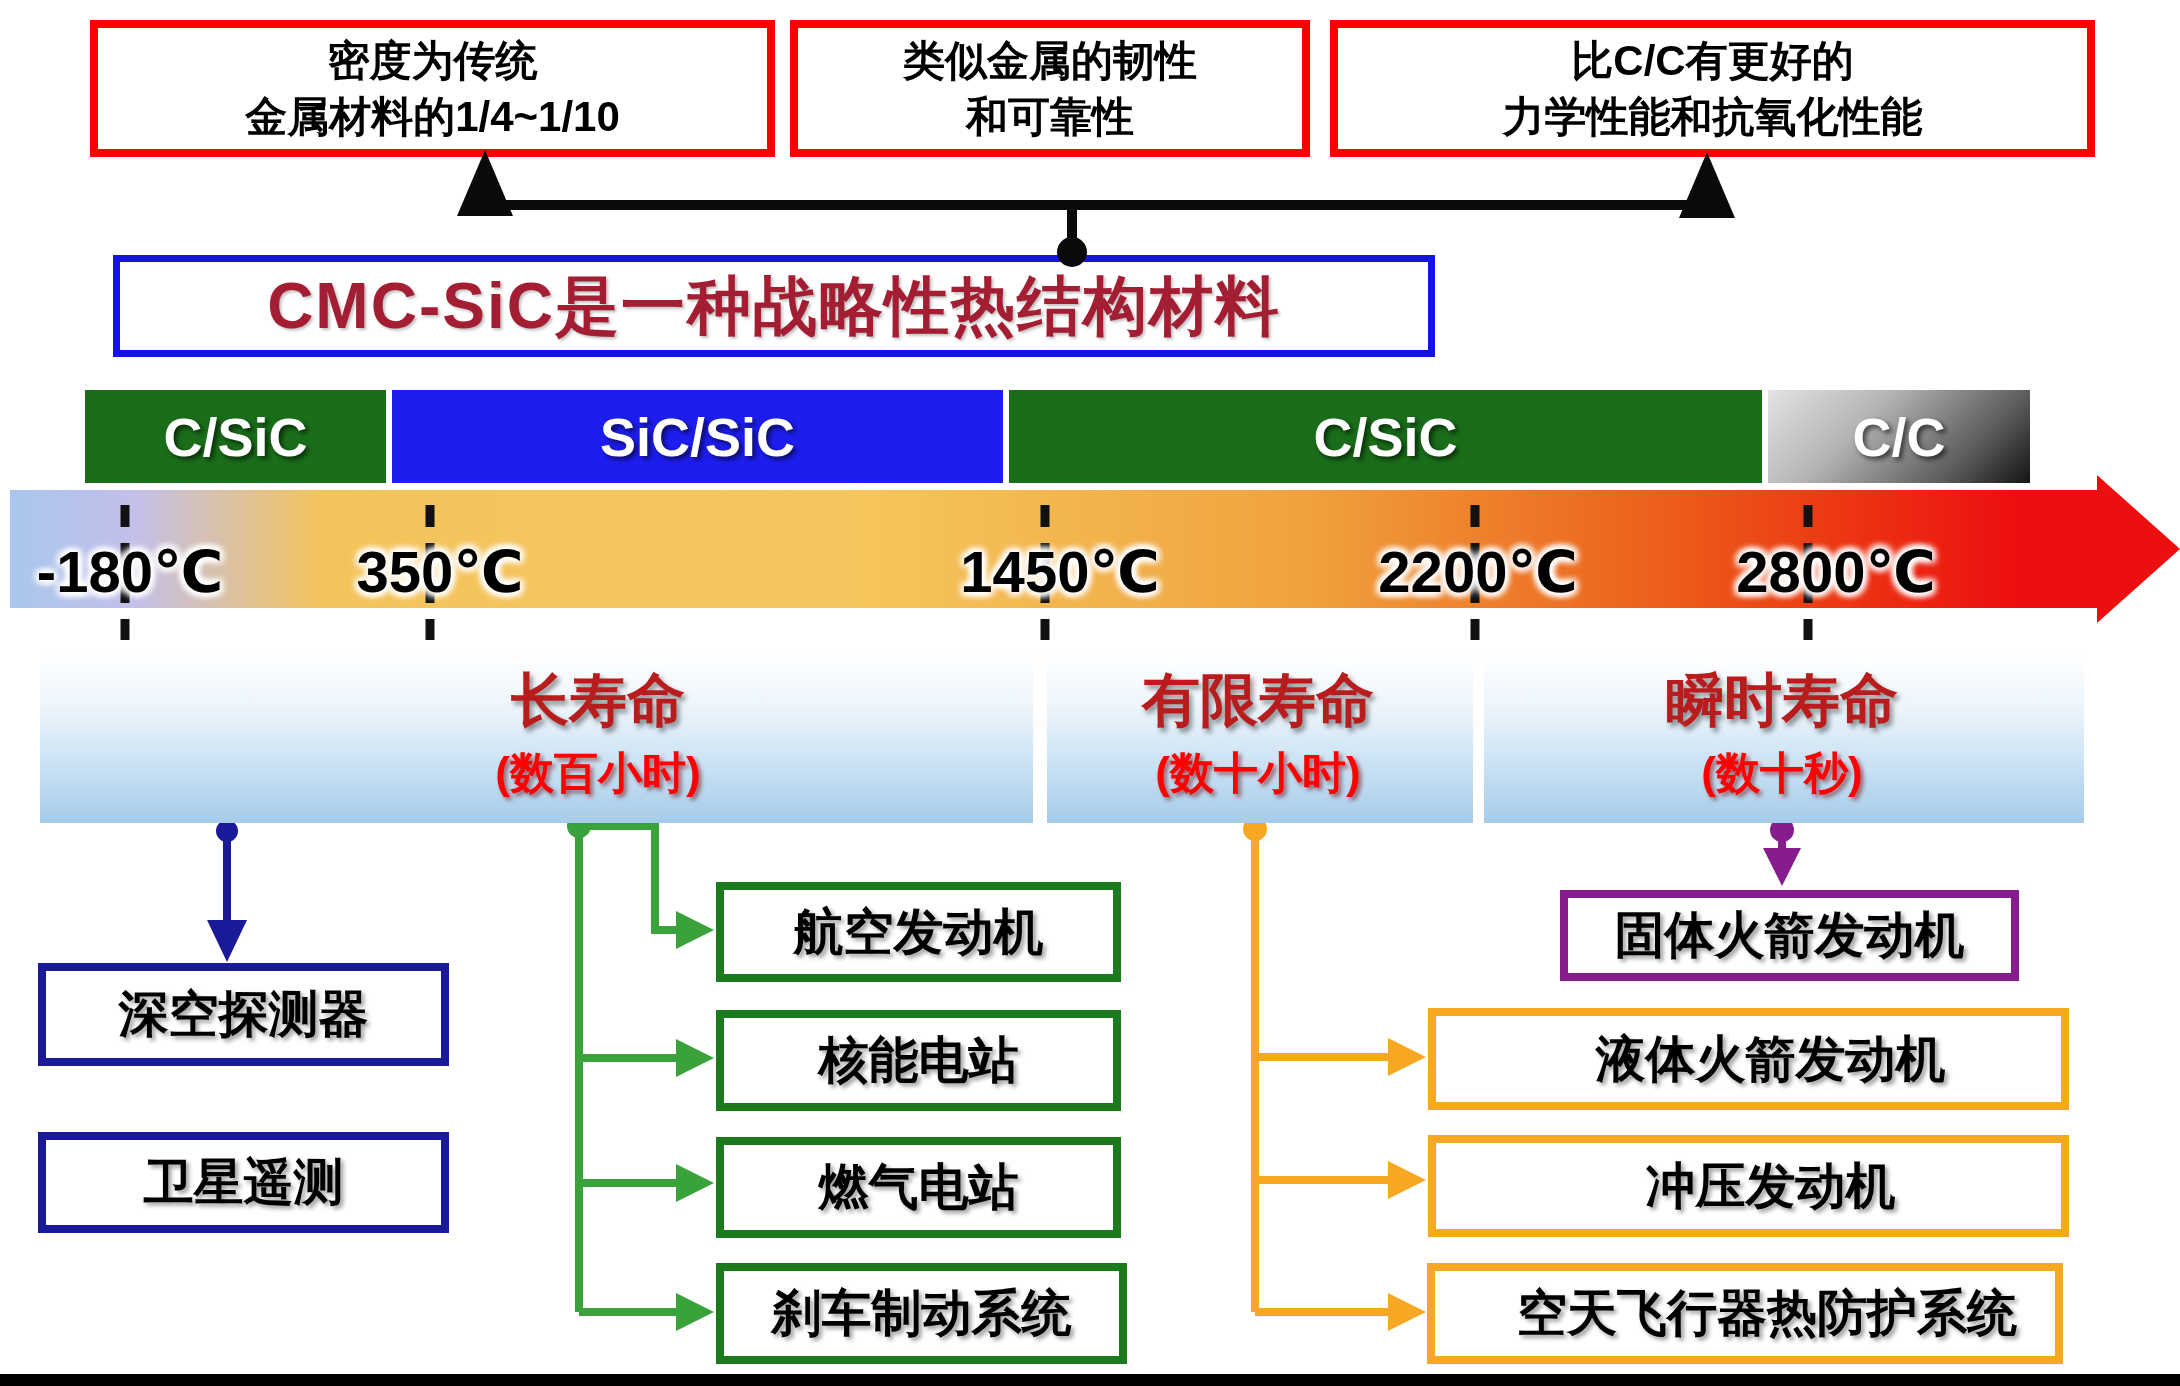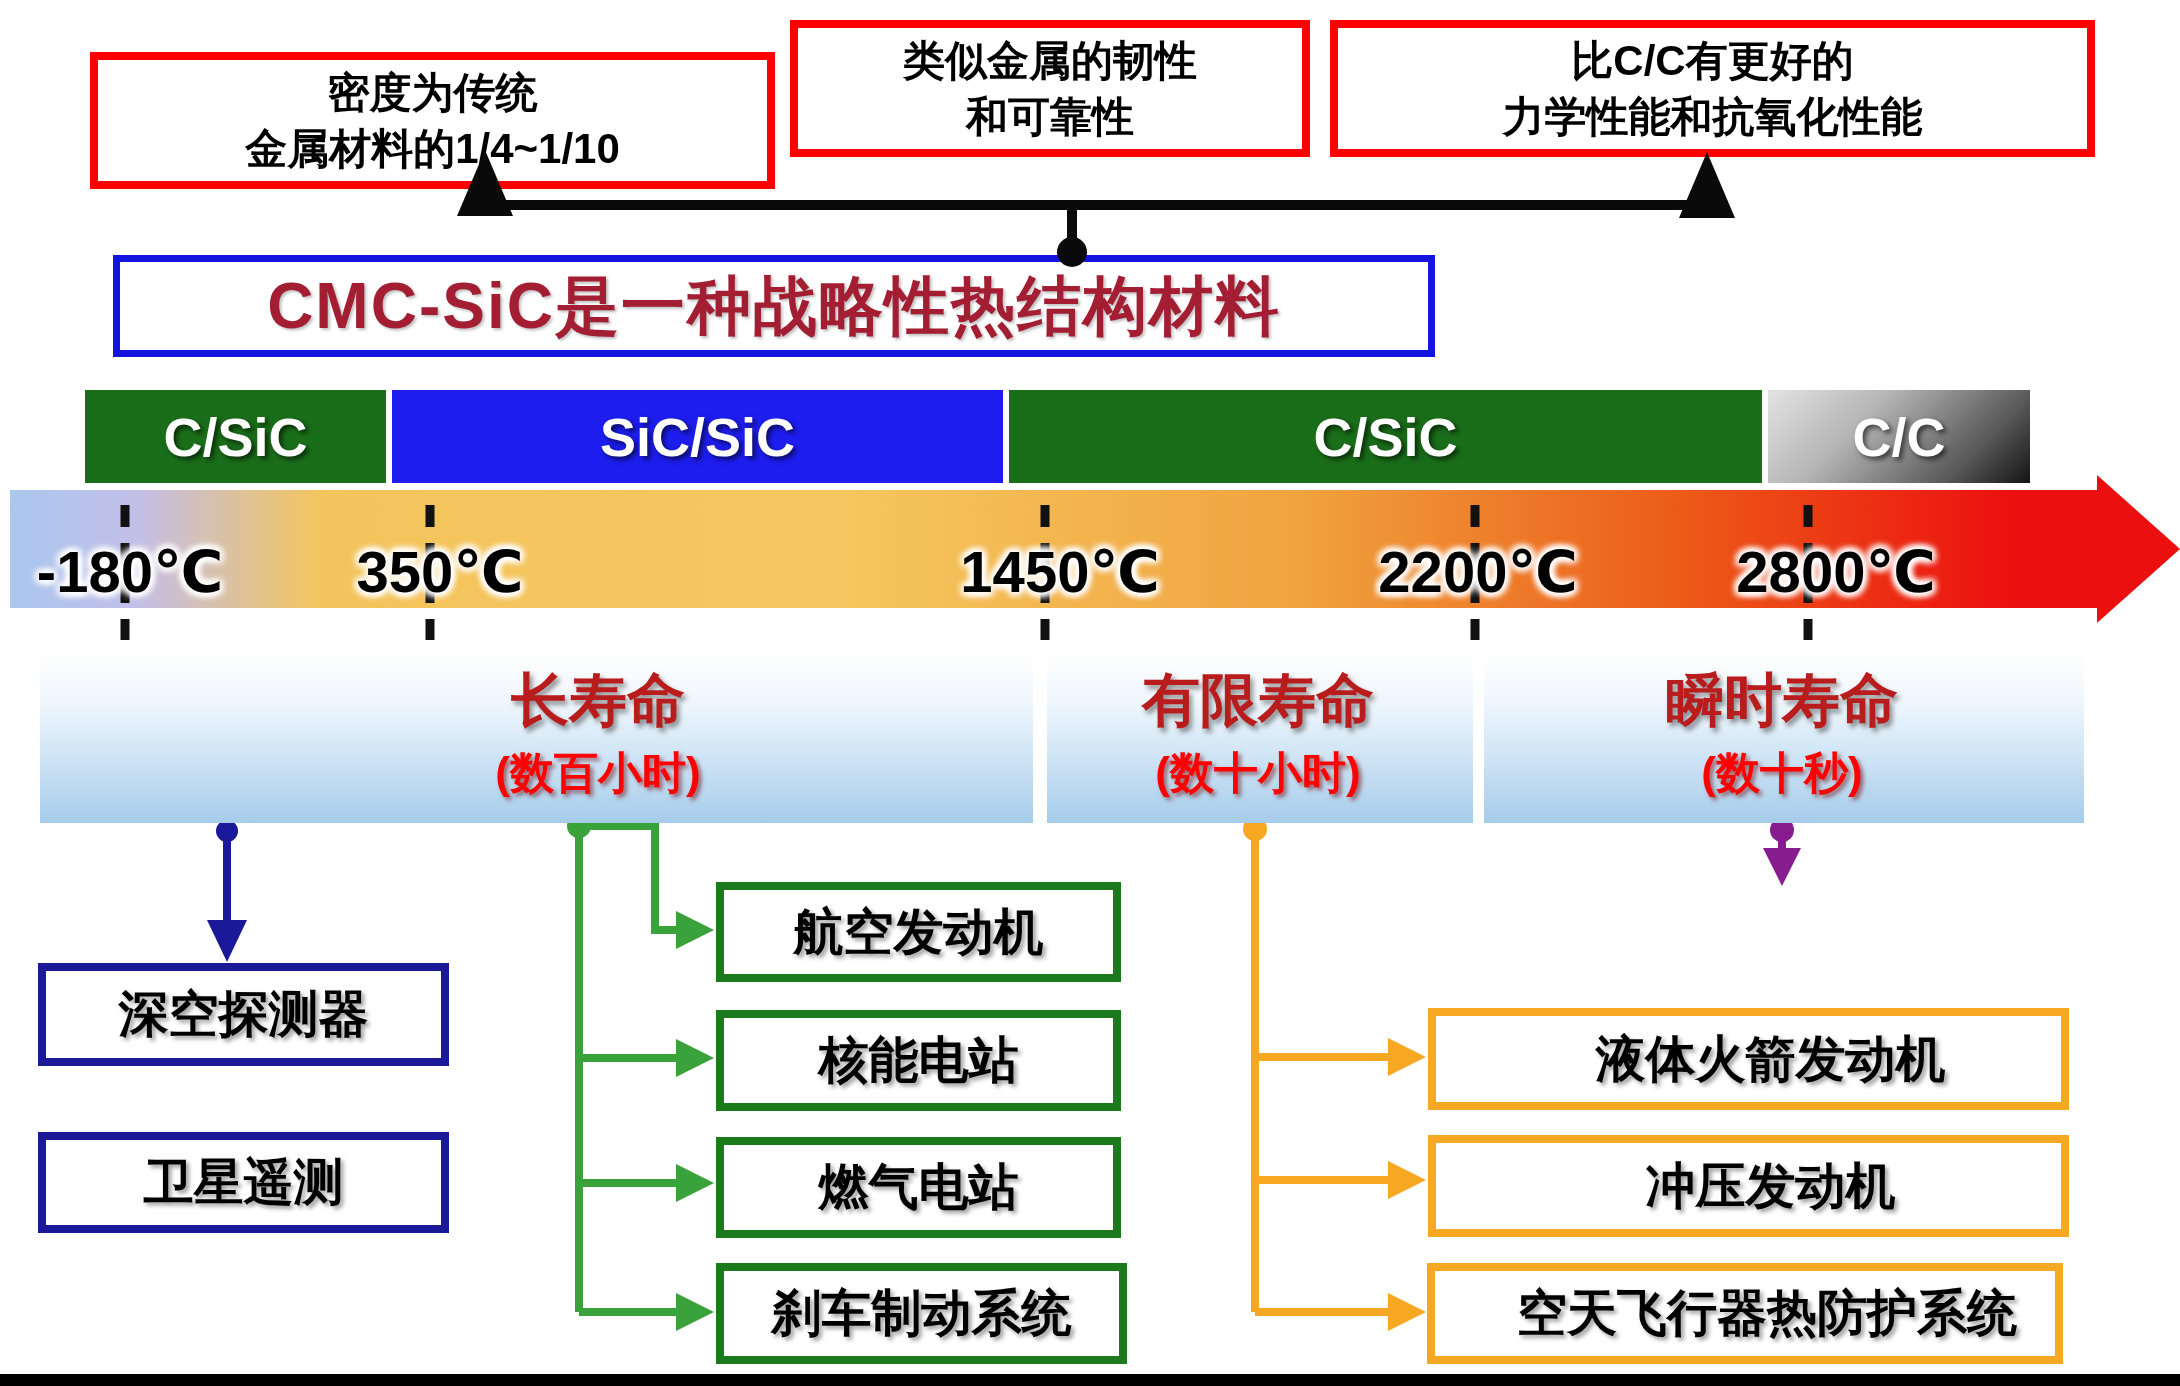--- a/index.html
+++ b/index.html
@@ -24,21 +24,21 @@
     display: flex;
     flex-direction: column;
     justify-content: center;
     align-items: center;
     font-size: 42px;
     line-height: 1.32;
     color: #000;
     text-align: center;
     white-space: nowrap;
   }
-  #feature-1 { left: 90px;   width: 685px; margin-top: 32px; }
+  #feature-1 { left: 90px;   width: 685px; }
   #feature-2 { left: 790px;  width: 520px; }
   #feature-3 { left: 1330px; width: 765px; }
 
   
   #title-box {
     position: absolute;
     left: 113px; top: 255px;
     width: 1322px; height: 102px;
     border: 7px solid #1414e0;
     background: #fff;
@@ -280,20 +280,23 @@
   </div>
   <div class="app app-green" id="app-nuclear">
     <span>核能电站</span>
   </div>
   <div class="app app-green" id="app-gas">
     <span>燃气电站</span>
   </div>
   <div class="app app-green" id="app-brake">
     <span>刹车制动系统</span>
   </div>
+  <div class="app app-purple" id="app-solid">
+    <span>固体火箭发动机</span>
+  </div>
   <div class="app app-orange" id="app-liquid">
     <span>液体火箭发动机</span>
   </div>
   <div class="app app-orange" id="app-ramjet">
     <span>冲压发动机</span>
   </div>
   <div class="app app-orange" id="app-tps">
     <span>空天飞行器热防护系统</span>
   </div>
 

